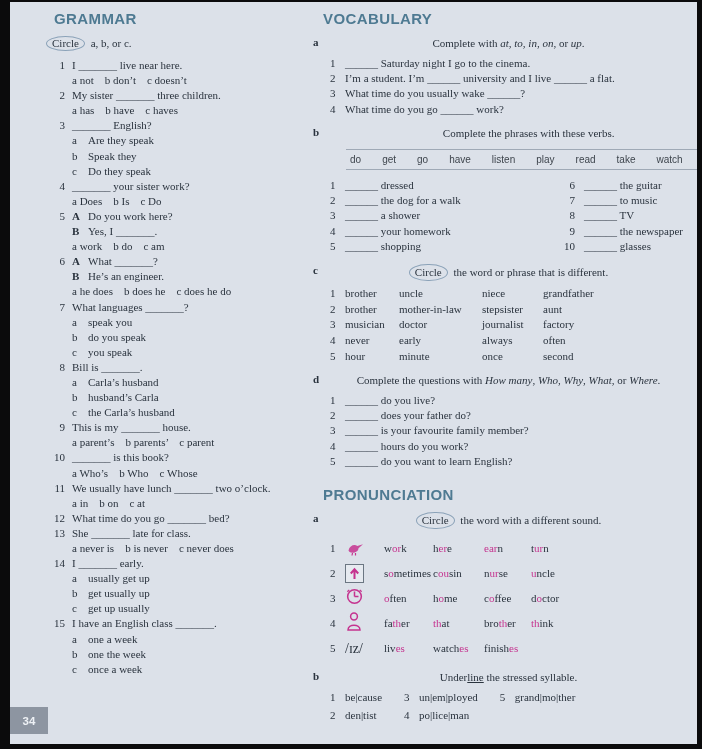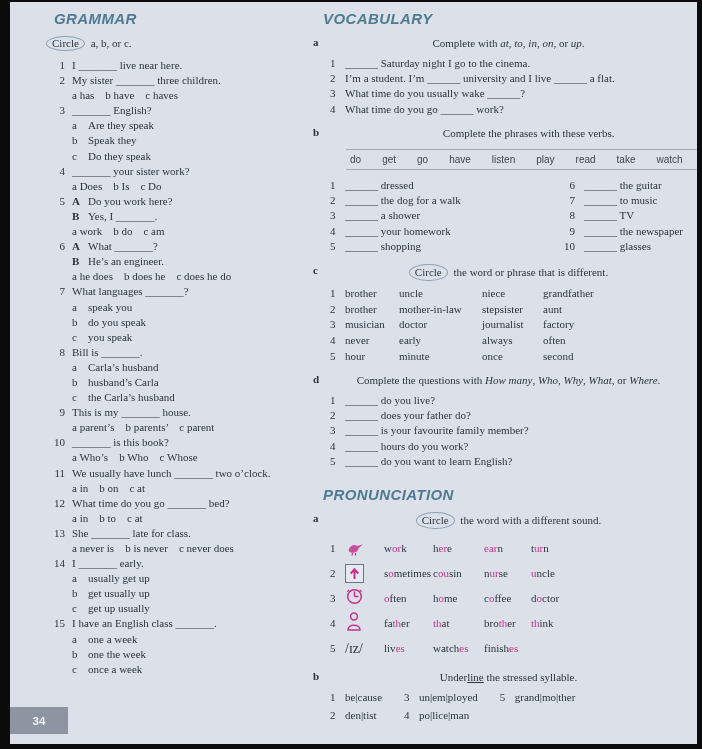--- a/index.html
+++ b/index.html
@@ -8,21 +8,21 @@
     width:702px; height:749px; position:relative; background:#0b0b0c;
     font-family:"Liberation Serif", serif; color:#2a333e; font-size:11px;
     overflow:hidden;
   }
   .page {
     position:absolute; left:10px; top:2px; width:687px; height:742px;
     background:#dce1e9; overflow:hidden;
   }
   .heading {
     font-family:"Liberation Sans", sans-serif; font-weight:bold;
-    font-size:15px; letter-spacing:.4px; color:#4e7a92; margin:0 0 0 10px;font-style:italic;
+    font-size:15px; letter-spacing:.4px; color:#4e7a92; margin:0 0 0 10px;
   }
   .col-left  { position:absolute; left:34px; top:8px;  width:268px; }
   .col-right { position:absolute; left:303px; top:8px; width:374px; }
 
   .circ {
     display:inline-block; border:1.3px solid #8ba2b8; border-radius:50%;
     padding:0 5px 1px 5px; margin-right:3px;
   }
   
   .ginstr { margin:9px 0 7px 2px; }
@@ -76,21 +76,21 @@
   .ul { text-decoration:underline; }
   .pbgrid {
     display:grid; grid-auto-flow:column; grid-template-rows:repeat(2,18px);
     grid-template-columns:auto auto auto; column-gap:22px; justify-content:start;
     margin-top:6px;
   }
   .pbitem { display:flex; }
   .pbnum { flex:0 0 15px; }
 
   .badge {
-    position:absolute; left:0; top:705px; width:58px; height:27px;
+    position:absolute; left:0; top:705px; width:38px; height:27px;
     background:#8d95a1; color:#eef1f5; font-family:"Liberation Sans",sans-serif;
     font-weight:bold; font-size:11.5px; display:flex; align-items:center;
     justify-content:center;
   }
   .mt16 { margin-top:16px; }
 </style>
 </head>
 <body>
 
 <div class="page">
@@ -102,20 +102,25 @@
     </div>
     <div>
 
         <div class="gline">
           <span class="gnum">1</span>
 
           <span class="gtext">I _______ live near here.</span>
 
         </div>
 
+        <div class="gline">
+          <span class="gnum"></span>
+
+          <span class="gopts">a not    b don’t    c doesn’t</span>
+        </div>
 
         <div class="gline">
           <span class="gnum">2</span>
 
           <span class="gtext">My sister _______ three children.</span>
 
         </div>
 
         <div class="gline">
           <span class="gnum"></span>
@@ -312,25 +317,20 @@
           <span class="gopts">a in    b on    c at</span>
         </div>
 
         <div class="gline">
           <span class="gnum">12</span>
 
           <span class="gtext">What time do you go _______ bed?</span>
 
         </div>
 
-        <div class="gline">
-          <span class="gnum"></span>
-
-          <span class="gopts">a in    b to    c at</span>
-        </div>
 
         <div class="gline">
           <span class="gnum">13</span>
 
           <span class="gtext">She _______ late for class.</span>
 
         </div>
 
         <div class="gline">
           <span class="gnum"></span>

